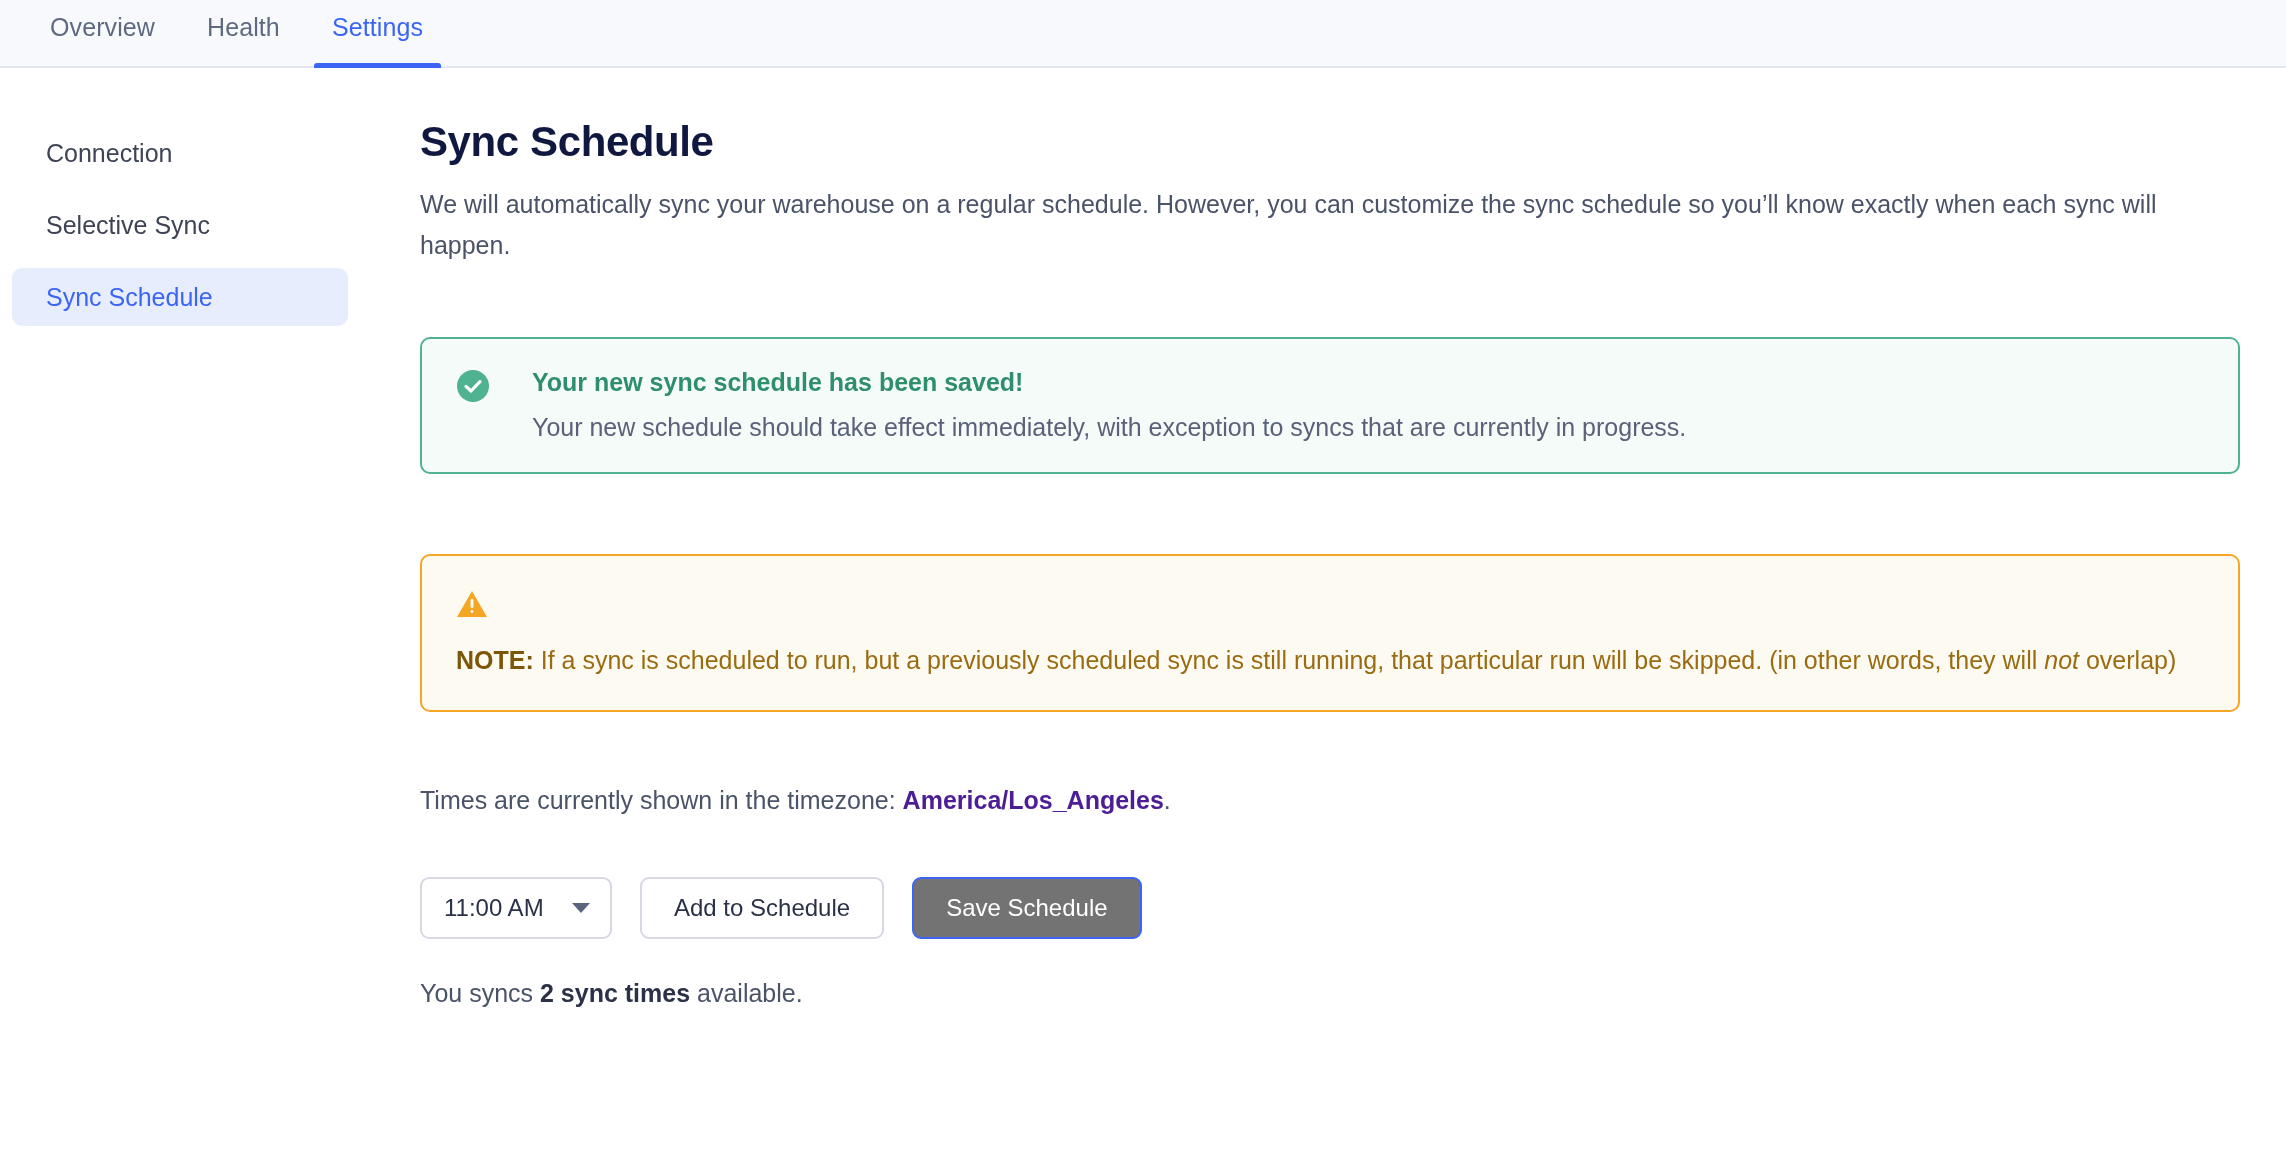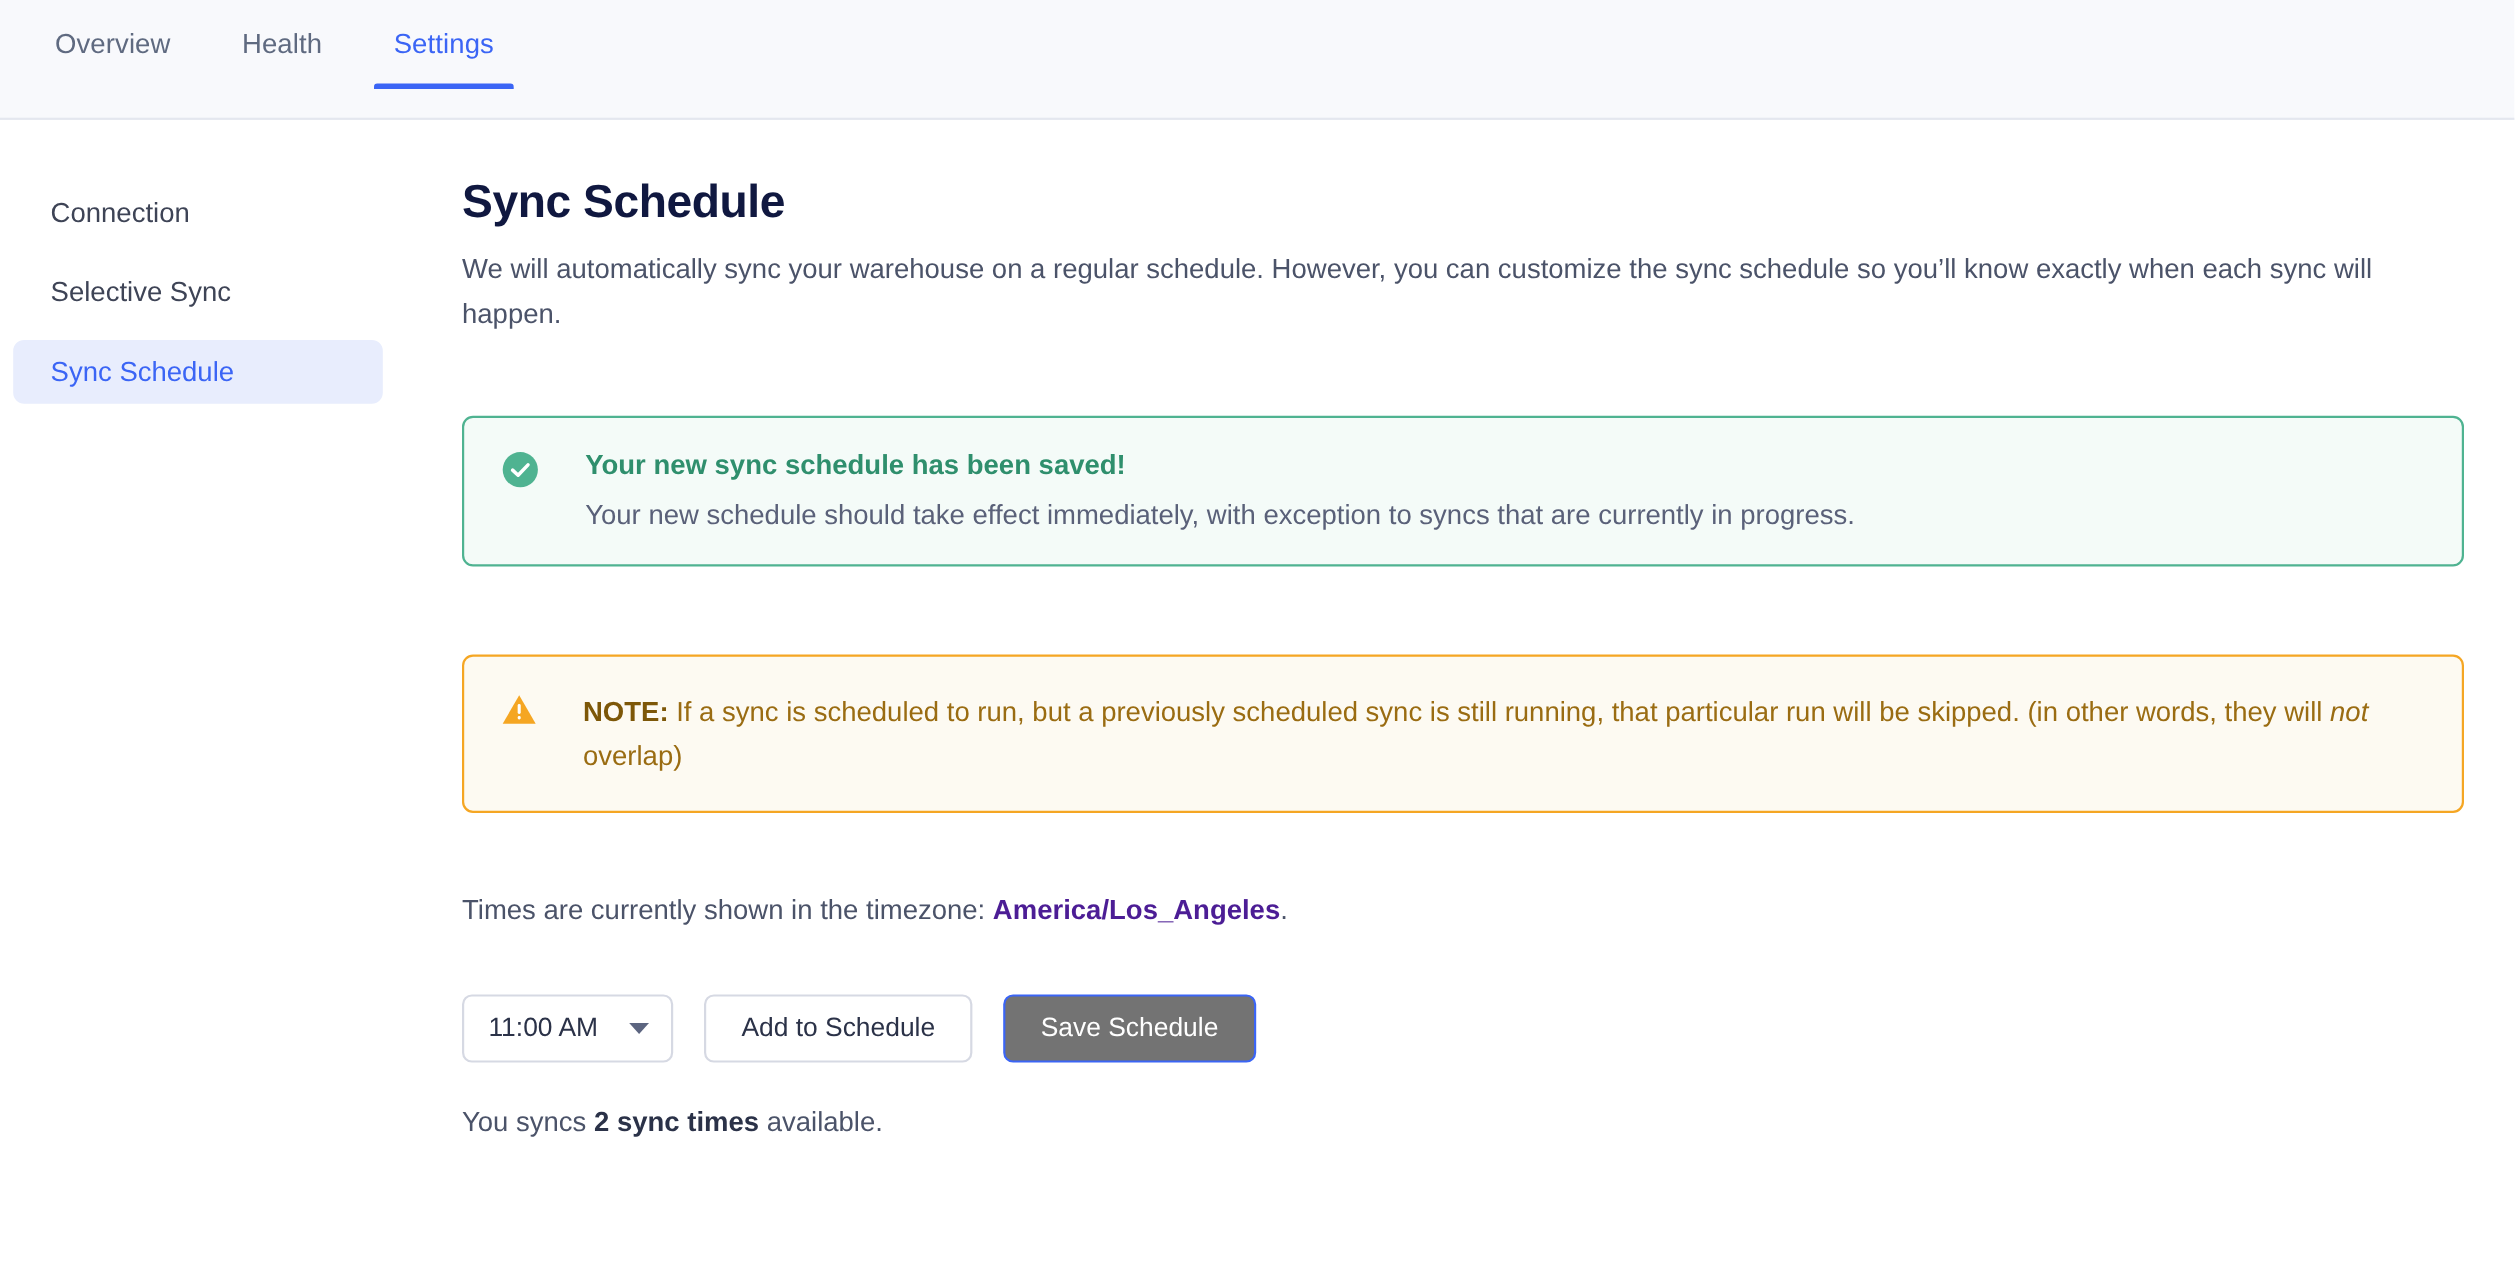--- a/index.html
+++ b/index.html
@@ -7,27 +7,26 @@
   html, body {
     width: 2286px;
     height: 1156px;
     background: #ffffff;
     font-family: "Liberation Sans", sans-serif;
     overflow: hidden;
   }
 
   
   .tabbar {
-    height: 109px;
+    height: 68px;
     background: #f8f9fc;
     border-bottom: 2px solid #e4e7ef;
     display: flex;
-    align-items: center;
+    align-items: flex-end;
     padding-left: 32px;
-    gap: 13px;
   }
   .tab {
     position: relative;
     font-size: 25px;
     color: #5f6a80;
     padding: 0 18px 26px 18px;
     margin-right: 16px;
     cursor: pointer;
     line-height: 1;
     letter-spacing: .1px;
@@ -95,20 +94,21 @@
   .banner-success {
     margin-top: 72px;
     background: #f4fbf8;
     border-color: #4fb391;
   }
   .banner-note {
     margin-top: 80px;
     background: #fdfaf2;
     border-color: #f5a623;
     padding: 30px 34px;
+    flex-direction: column;
   }
   .banner-icon { flex: 0 0 auto; margin-right: 26px; margin-top: 2px; }
   .banner-text { flex: 1; }
   .banner-title {
     font-size: 25px;
     font-weight: bold;
     color: #2f8f6d;
     margin-bottom: 14px;
     line-height: 1.2;
   }

